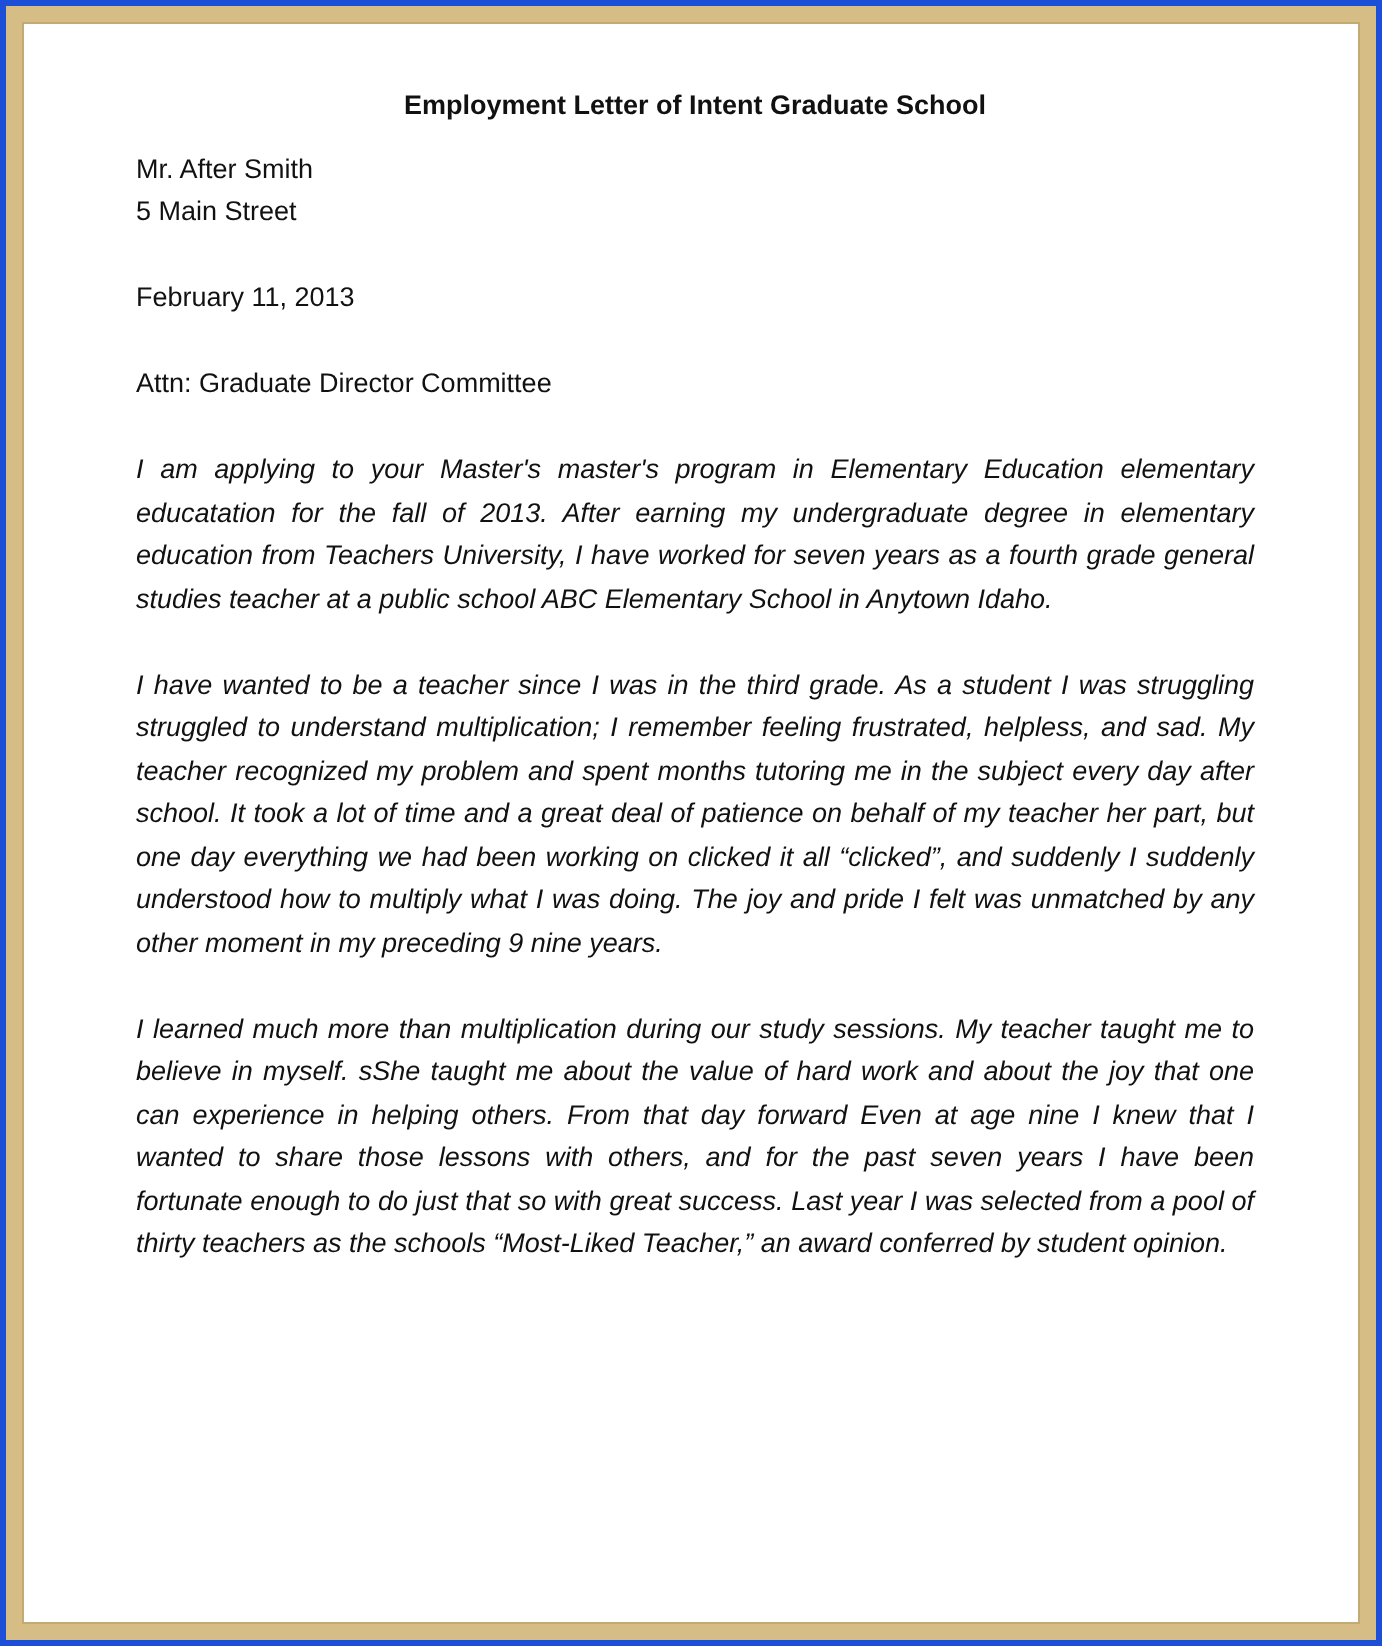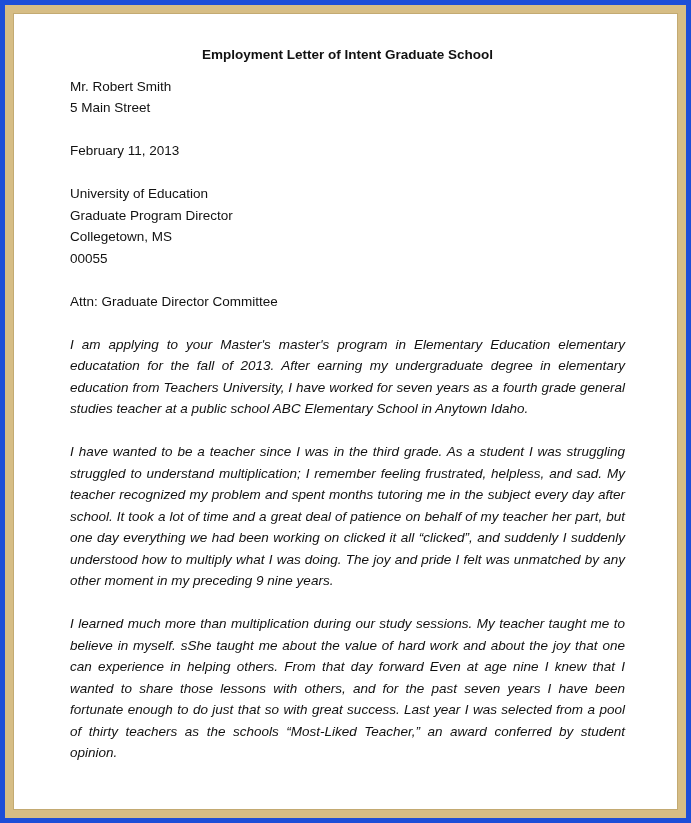--- a/index.html
+++ b/index.html
@@ -6,21 +6,21 @@
     margin: 0;
     padding: 0;
     background: #ffffff;
   }
   .frame {
     position: relative;
     width: 691px;
     height: 823px;
     box-sizing: border-box;
     background: #d6bd85;
-    border: 5px solid #1d4ed8;
+    border: 3px solid #1d4ed8;
     padding: 8px;
   }
   .page {
     box-sizing: border-box;
     width: 100%;
     height: 100%;
     background: #ffffff;
     border: 1px solid #c3aa72;
     padding: 30px 52px 20px 56px;
     overflow: hidden;
@@ -51,34 +51,28 @@
 </style>
 </head>
 <body>
 
 <div class="frame">
   <div class="page">
 
     <div class="doc-title">Employment Letter of Intent Graduate School</div>
 
     <div class="block">
-      <div class="line">Mr. Robert Smith</div>
+      <div class="line">Mr. After Smith</div>
       <div class="line">5 Main Street</div>
     </div>
 
     <div class="block">
       <div class="line">February 11, 2013</div>
     </div>
 
-    <div class="block">
-      <div class="line">University of Education</div>
-      <div class="line">Graduate Program Director</div>
-      <div class="line">Collegetown, MS</div>
-      <div class="line">00055</div>
-    </div>
 
     <div class="block">
       <div class="line">Attn: Graduate Director Committee</div>
     </div>
 
     <div class="para">I am applying to your Master's master's program in Elementary Education elementary educatation for the fall of 2013. After earning my undergraduate degree in elementary education from Teachers University, I have worked for seven years as a fourth grade general studies teacher at a public school ABC Elementary School in Anytown Idaho.</div>
     <div class="para">I have wanted to be a teacher since I was in the third grade. As a student I was struggling struggled to understand multiplication; I remember feeling frustrated, helpless, and sad. My teacher recognized my problem and spent months tutoring me in the subject every day after school. It took a lot of time and a great deal of patience on behalf of my teacher her part, but one day everything we had been working on clicked it all “clicked”, and suddenly I suddenly understood how to multiply what I was doing. The joy and pride I felt was unmatched by any other moment in my preceding 9 nine years.</div>
     <div class="para">I learned much more than multiplication during our study sessions. My teacher taught me to believe in myself. sShe taught me about the value of hard work and about the joy that one can experience in helping others. From that day forward Even at age nine I knew that I wanted to share those lessons with others, and for the past seven years I have been fortunate enough to do just that so with great success. Last year I was selected from a pool of thirty teachers as the schools “Most-Liked Teacher,” an award conferred by student opinion.</div>
 
   </div>

